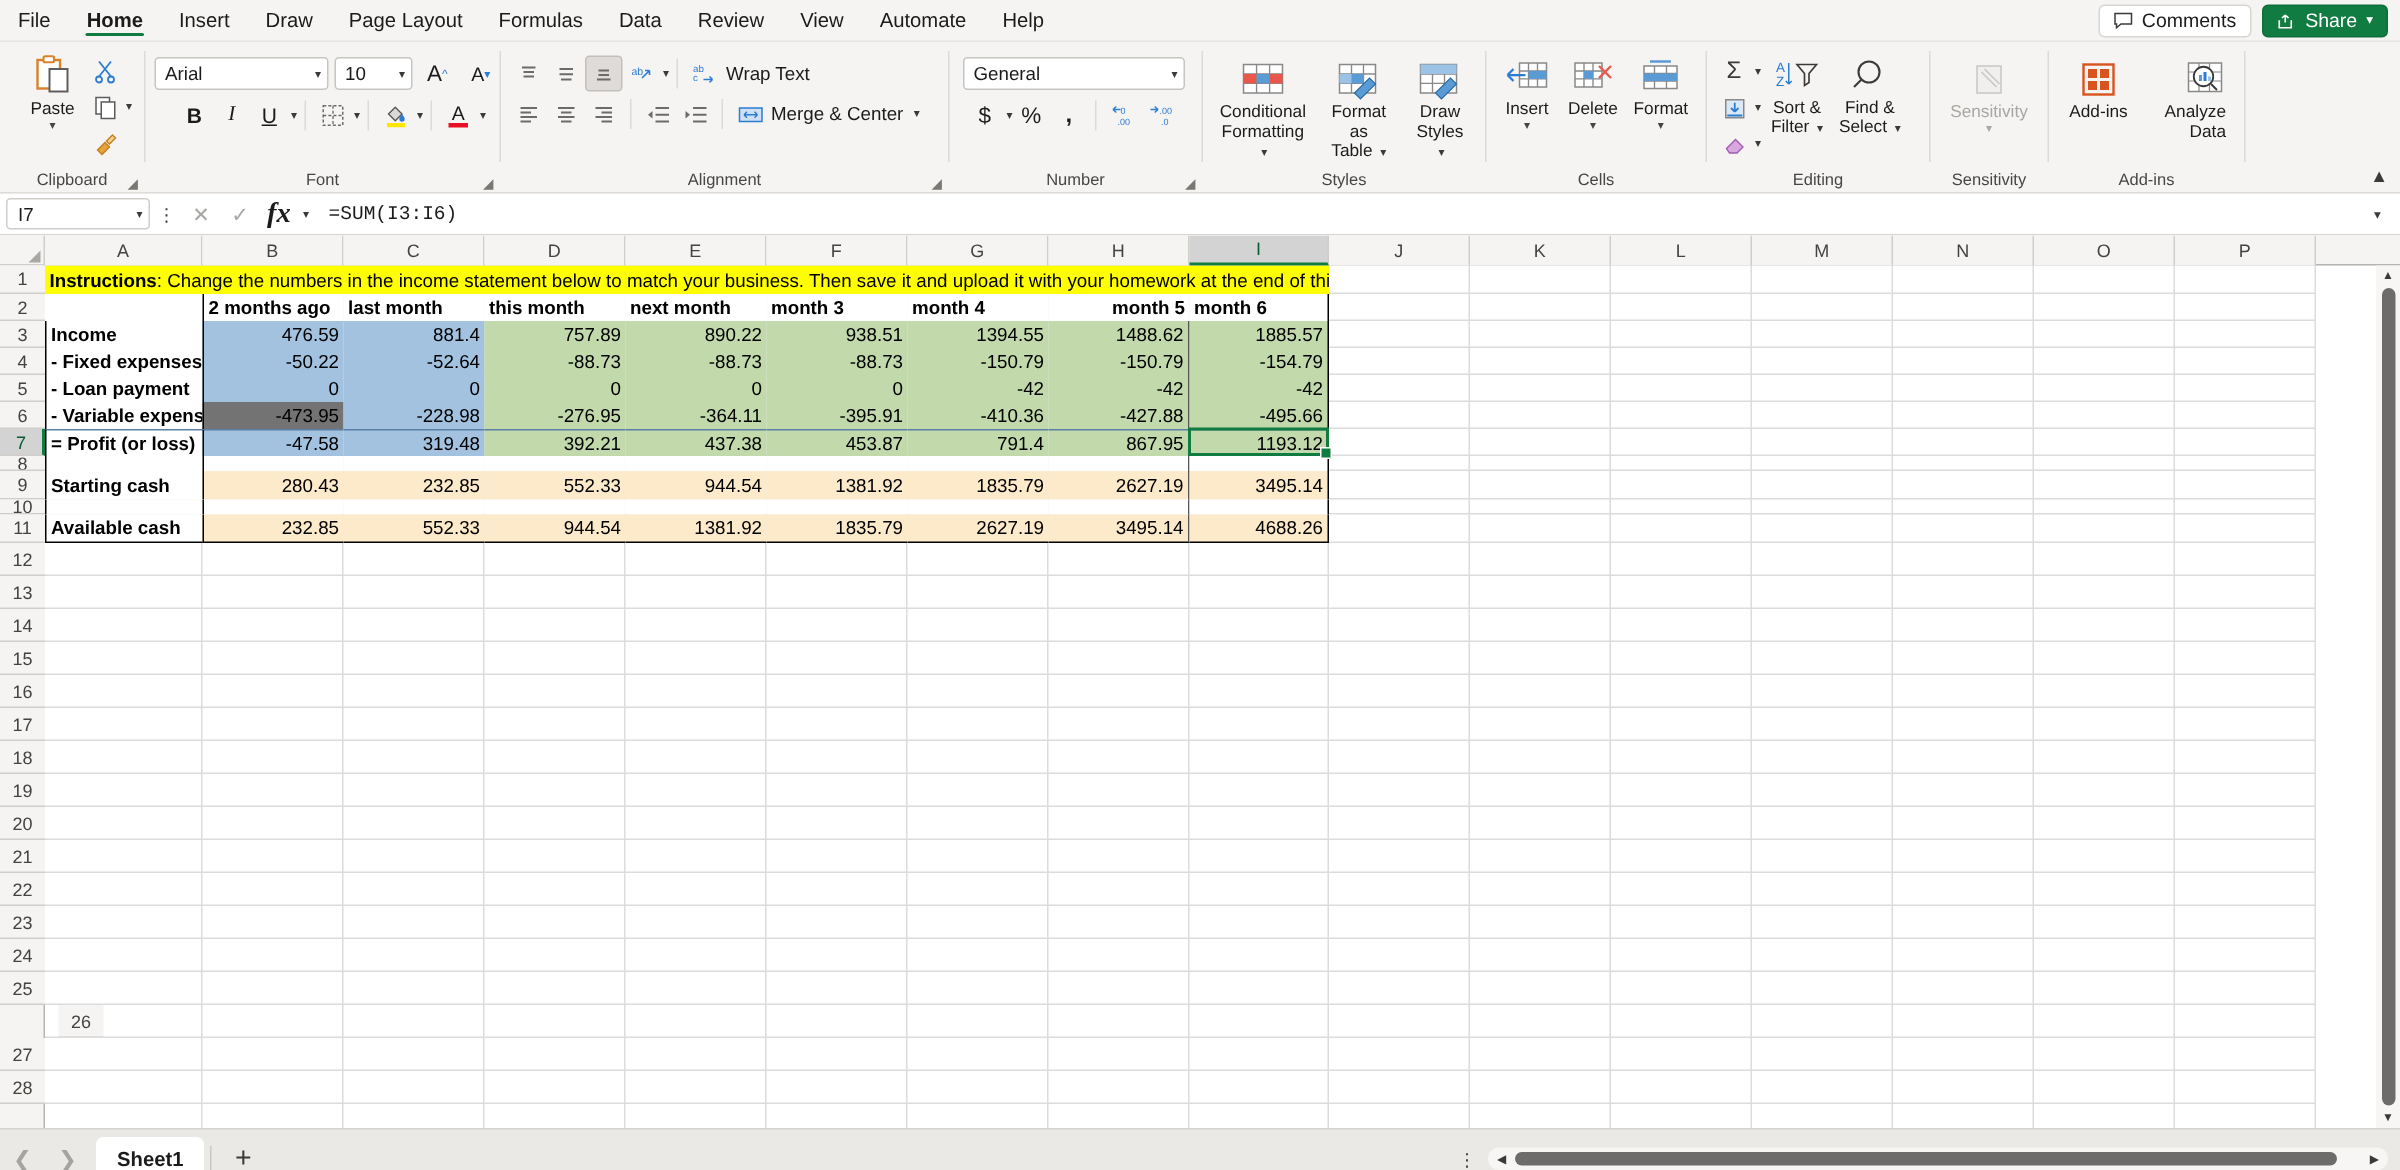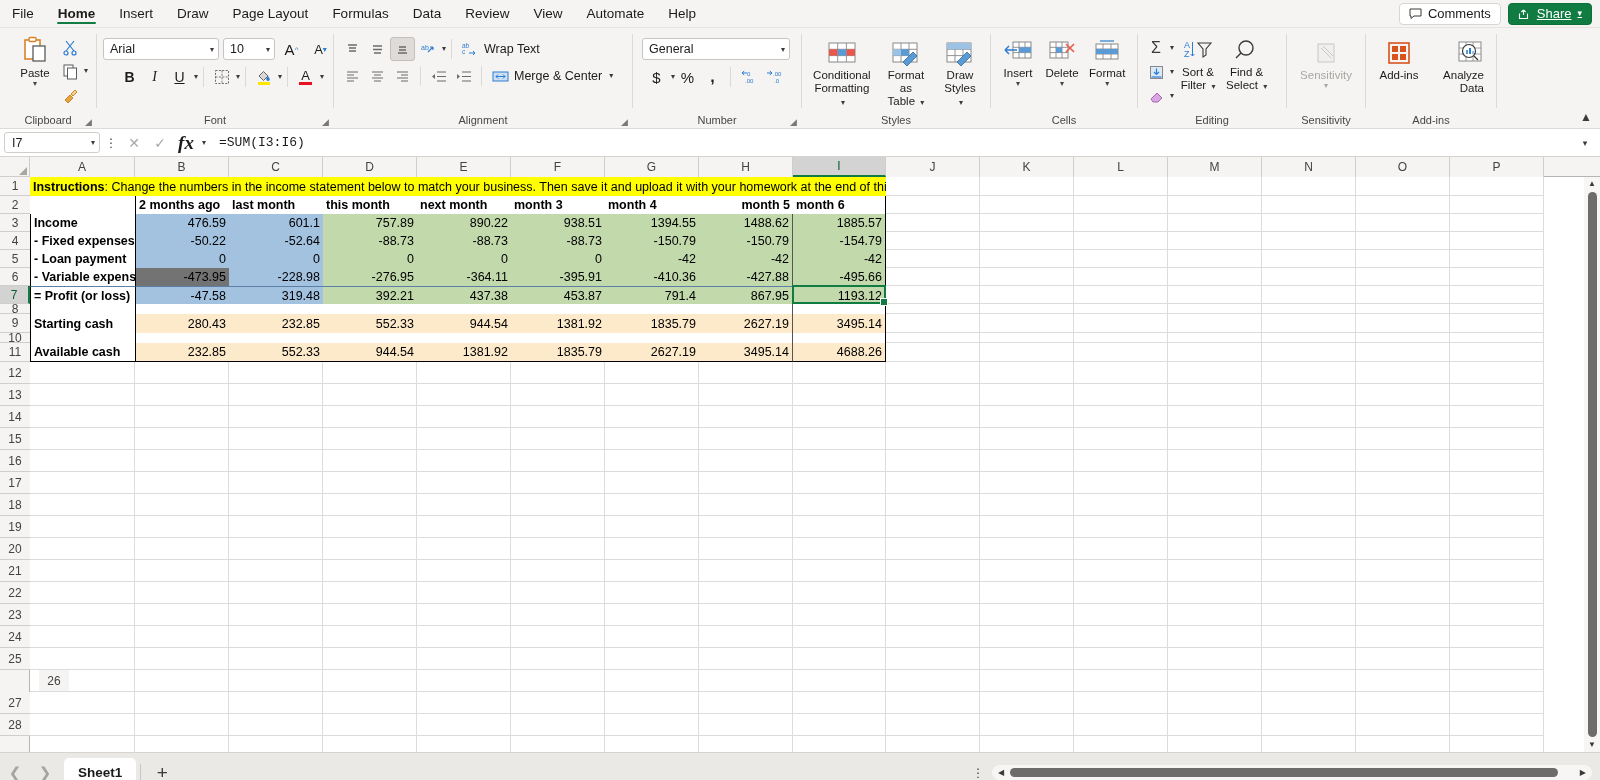--- a/index.html
+++ b/index.html
@@ -53,21 +53,20 @@
     cursor: default;
   }
   .share-btn {
     display: flex; align-items: center; gap: 6px;
     height: 22px; padding: 0 9px;
     background: #107c41;
     border: 1px solid #0e6f3a;
     border-radius: 4px;
     font-size: 13px; color: #ffffff;
     cursor: default;
-    text-decoration: underline;
   }
   .cv { font-size: 9px; line-height: 1; }
 
   
   .ribbon {
     position: relative;
     height: 101px;
     background: #f5f4f2;
     display: flex;
     align-items: stretch;
@@ -1036,21 +1035,21 @@
       <div class="cell b" style="left: 763px; width: 93px; top: 19px; height: 18px; background: rgb(255, 255, 255); border-right: 1px solid rgb(0, 0, 0);">
         <span>month 6</span>
       </div>
       <div class="cell b" style="left: 0px; width: 105px; top: 37px; height: 18px; background: rgb(255, 255, 255); border-left: 1px solid rgb(0, 0, 0);">
         <span>Income</span>
       </div>
       <div class="cell r" style="left: 105px; width: 94px; top: 37px; height: 18px; background: rgb(163, 194, 224); border-left: 1px solid rgb(0, 0, 0);">
         <span>476.59</span>
       </div>
       <div class="cell r" style="left: 199px; width: 94px; top: 37px; height: 18px; background: rgb(163, 194, 224);">
-        <span>601.1</span>
+        <span>881.4</span>
       </div>
       <div class="cell r" style="left: 293px; width: 94px; top: 37px; height: 18px; background: rgb(194, 217, 172);">
         <span>757.89</span>
       </div>
       <div class="cell r" style="left: 387px; width: 94px; top: 37px; height: 18px; background: rgb(194, 217, 172);">
         <span>890.22</span>
       </div>
       <div class="cell r" style="left: 481px; width: 94px; top: 37px; height: 18px; background: rgb(194, 217, 172);">
         <span>938.51</span>
       </div>

